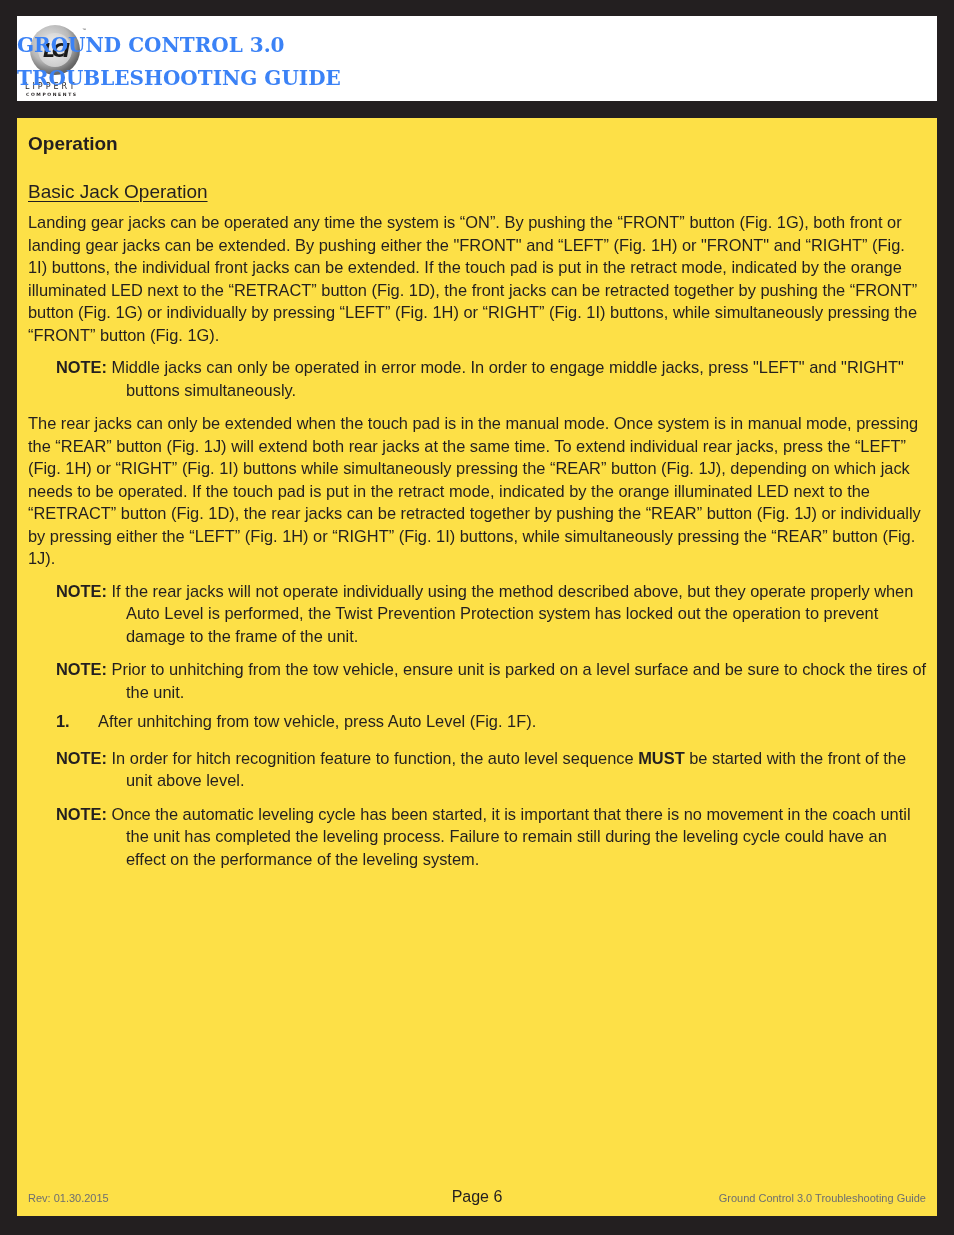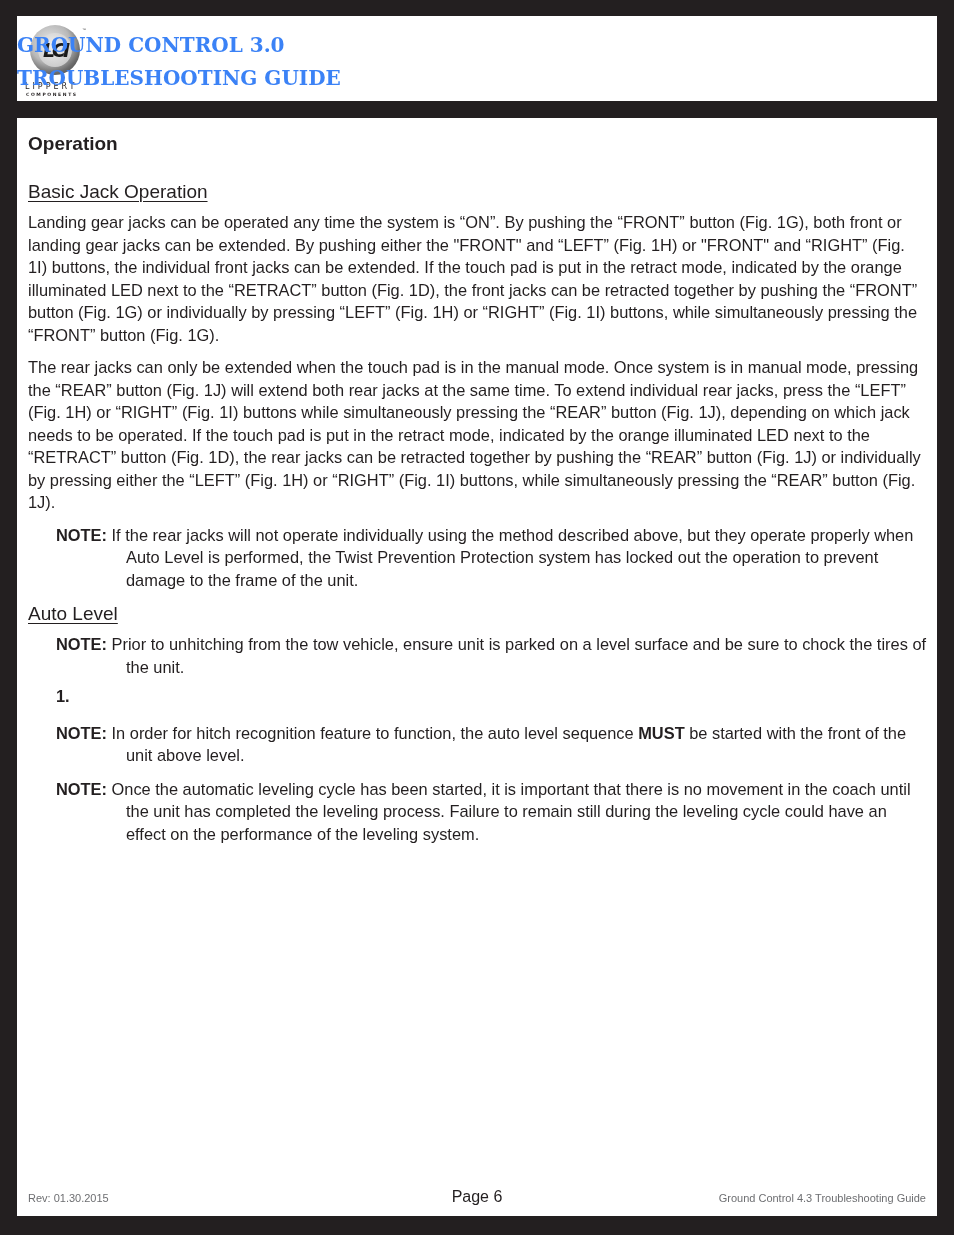--- a/index.html
+++ b/index.html
@@ -38,21 +38,21 @@
       position: absolute; left: 3px; top: 73px; font-size: 4.5px; letter-spacing: 1.6px; font-weight: bold; color: #231f20;
       font-family: "DejaVu Sans", sans-serif;
     }
     .title {
       position: absolute; left: 0; right: 0; top: 13px; text-align: left;
       font-family: "DejaVu Serif", "Liberation Serif", serif; font-weight: bold;
       font-size: 20px; line-height: 33px; color: #3b82f6;
     }
     .content-box {
       position: absolute; left: 17px; top: 118px; width: 920px; height: 1098px;
-      background: #ffffff;
+      background: #fde047;
     }
     .content { position: absolute; left: 11px; top: 12px; width: 900px; }
     .section-title {
       font-weight: bold; font-size: 19px; margin: 0; line-height: 27px;
     }
     .subsection {
       font-size: 19px; text-decoration: underline; margin: 23px 0 7px 0; line-height: 24px;
       text-decoration-thickness: 1px; text-underline-offset: 3px;
     }
     .para {
@@ -93,30 +93,31 @@
     <div>TROUBLESHOOTING GUIDE</div>
   </div>
 </div>
 
 <div class="content-box">
   <div class="content">
     <h2 class="section-title">Operation</h2>
 
     <h3 class="subsection" style="font-weight:normal;">Basic Jack Operation</h3>
     <p class="para">Landing gear jacks can be operated any time the system is “ON”. By pushing the “FRONT” button (Fig. 1G), both front or landing gear jacks can be extended. By pushing either the "FRONT" and “LEFT” (Fig. 1H) or "FRONT" and “RIGHT” (Fig. 1I) buttons, the individual front jacks can be extended. If the touch pad is put in the retract mode, indicated by the orange illuminated LED next to the “RETRACT” button (Fig. 1D), the front jacks can be retracted together by pushing the “FRONT” button (Fig. 1G) or individually by pressing “LEFT” (Fig. 1H) or “RIGHT” (Fig. 1I) buttons, while simultaneously pressing the “FRONT” button (Fig. 1G).</p>
+    <p class="note"><span class="lbl">NOTE:</span><span> Middle jacks can only be operated in error mode. In order to engage middle jacks, press "LEFT" and "RIGHT" buttons simultaneously.</span></p>
     <p class="para">The rear jacks can only be extended when the touch pad is in the manual mode. Once system is in manual mode, pressing the “REAR” button (Fig. 1J) will extend both rear jacks at the same time. To extend individual rear jacks, press the “LEFT” (Fig. 1H) or “RIGHT” (Fig. 1I) buttons while simultaneously pressing the “REAR” button (Fig. 1J), depending on which jack needs to be operated. If the touch pad is put in the retract mode, indicated by the orange illuminated LED next to the “RETRACT” button (Fig. 1D), the rear jacks can be retracted together by pushing the “REAR” button (Fig. 1J) or individually by pressing either the “LEFT” (Fig. 1H) or “RIGHT” (Fig. 1I) buttons, while simultaneously pressing the “REAR” button (Fig. 1J).</p>
     <p class="note"><span class="lbl">NOTE:</span><span> If the rear jacks will not operate individually using the method described above, but they operate properly when Auto Level is performed, the Twist Prevention Protection system has locked out the operation to prevent damage to the frame of the unit.</span></p>
 
-    <h3 class="subsection" style="font-weight:normal; margin-top:0;">Auto Level</h3>
     <p class="note" style="margin-bottom:7px;"><span class="lbl">NOTE:</span><span> Prior to unhitching from the tow vehicle, ensure unit is parked on a level surface and be sure to chock the tires of the unit.</span></p>
     <div class="step">
       <span class="num">1.</span>
+      <span>After unhitching from tow vehicle, press Auto Level (Fig. 1F).</span>
     </div>
     <p class="note"><span class="lbl">NOTE:</span><span> In order for hitch recognition feature to function, the auto level sequence </span><b>MUST</b><span> be started with the front of the unit above level.</span></p>
     <p class="note" style="margin-bottom:13px;"><span class="lbl">NOTE:</span><span> Once the automatic leveling cycle has been started, it is important that there is no movement in the coach until the unit has completed the leveling process. Failure to remain still during the leveling cycle could have an effect on the performance of the leveling system.</span></p>
   </div>
 
   <div class="footer">
     <span class="footer-rev">Rev: 01.30.2015</span>
     <span class="footer-page">Page 6</span>
-    <span class="footer-title">Ground Control 4.3 Troubleshooting Guide</span>
+    <span class="footer-title">Ground Control 3.0 Troubleshooting Guide</span>
   </div>
 </div>
 
 </body></html>

